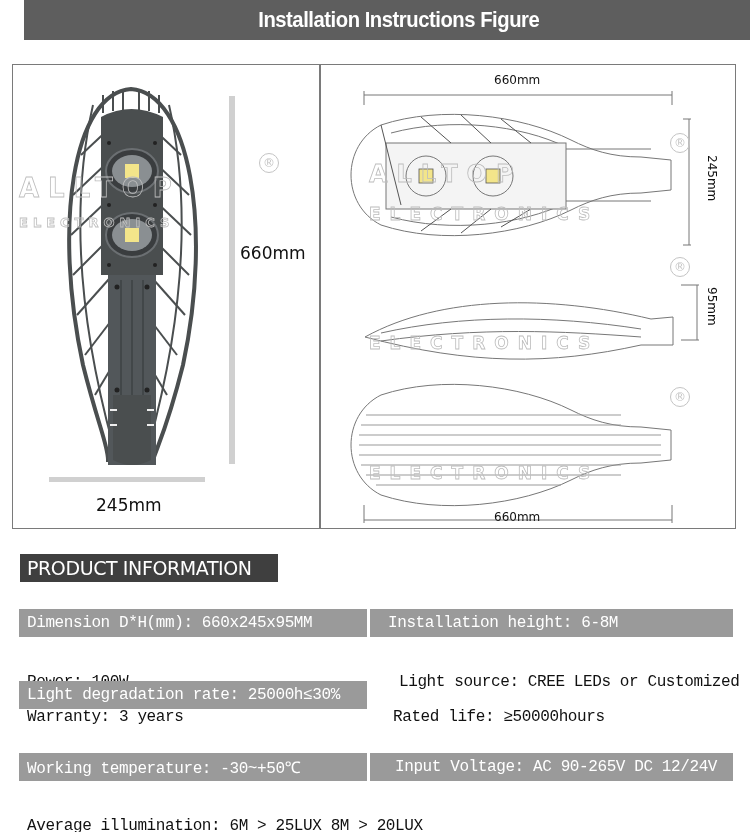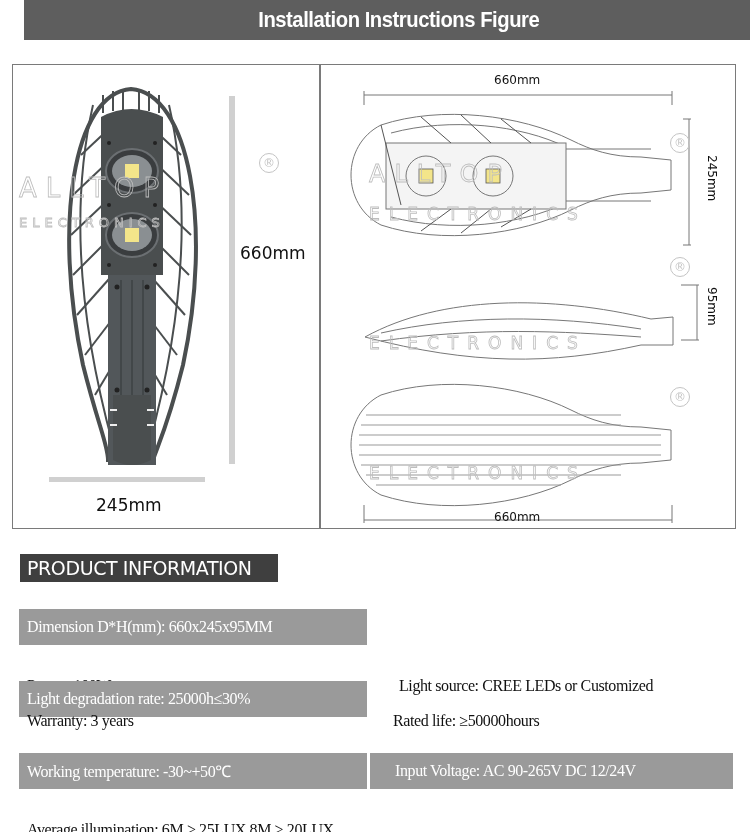--- a/index.html
+++ b/index.html
@@ -7,27 +7,27 @@
   .title-bar { position: absolute; left: 0; top: 0; width: 750px; height: 40px; background: #5e5e5e; display: flex; align-items: center; justify-content: center; margin-left: 24px; }
   .title-bar span { color: #fff; font-size: 22px; font-weight: bold; letter-spacing: -0.5px; transform: scaleX(0.92); display: inline-block; }
   .frame { position: absolute; left: 12px; top: 64px; width: 724px; height: 465px; border: 1.5px solid #7a7a7a; }
   .frame .divider { position: absolute; left: 306px; top: 0; width: 1.5px; height: 100%; background: #7a7a7a; }
   .panel-left { position: absolute; left: 0; top: 0; width: 306px; height: 100%; }
   .panel-right { position: absolute; left: 308px; top: 0; width: 414px; height: 100%; }
   .dim-label { position: absolute; font-family: "DejaVu Sans", sans-serif; color: #111; }
   .dim-sm { font-size: 12px; }
   .dim-lg { font-size: 17px; }
   .vert { writing-mode: vertical-rl; }
-  .watermark { position: absolute; font-family: "DejaVu Sans", sans-serif; font-size: 22px; letter-spacing: 9px; color: transparent; -webkit-text-stroke: 0.8px #bdbdbd; white-space: nowrap; }
+  .watermark { position: absolute; font-family: "DejaVu Sans", sans-serif; font-size: 22px; letter-spacing: 9px; color: transparent; -webkit-text-stroke: 0.8px #bdbdbd; white-space: nowrap; font-weight: bold; }
   .reg { position: absolute; width: 20px; height: 20px; border: 1.5px solid #c4c4c4; border-radius: 50%; color: #c4c4c4; font-size: 12px; display: flex; align-items: center; justify-content: center; font-family: "DejaVu Sans", sans-serif; }
   svg { position: absolute; overflow: visible; }
   .section-head { position: absolute; left: 20px; top: 554px; width: 258px; height: 28px; background: #3f3f3f; color: #fff; font-size: 19px; display: flex; align-items: center; padding-left: 7px; font-family: "DejaVu Sans", sans-serif; letter-spacing: -0.4px; }
   .row { position: absolute; left: 19px; width: 714px; height: 28px; }
   .row.shaded .cell { background: #9a9a9a; color: #fff; }
-  .cell { position: absolute; top: 0; height: 36px; display: flex; align-items: center; font-size: 16px; font-family: Liberation Serif, serif; letter-spacing: -0.4px; white-space: nowrap; }
+  .cell { position: absolute; top: 0; height: 28px; display: flex; align-items: center; font-size: 16px; font-family: Liberation Mono, monospace; letter-spacing: -0.4px; white-space: nowrap; }
   .cell.left { left: 0; width: 348px; padding-left: 8px; }
   .cell.right { left: 351px; width: 363px; padding-left: 18px; }
   .row.plain .cell { color: #111; margin-top: 23px; }
 </style>
 </head>
 <body>
 
 <div class="title-bar">
   <span>Installation Instructions Figure</span>
 </div>
@@ -175,20 +175,21 @@
     <div class="dim-label dim-sm vert" style="left:384px;top:90px;">245mm</div>
     <div class="dim-label dim-sm vert" style="left:384px;top:222px;">95mm</div>
     <div class="dim-label dim-sm" style="left:173px;top:445px;">660mm</div>
   </div>
 </div>
 
 <div class="section-head">PRODUCT INFORMATION</div>
 
 <div class="row shaded" style="top:609px;">
   <div class="cell left">Dimension D*H(mm): 660x245x95MM</div>
+  <div class="cell right">Installation height: 6-8M</div>
 </div>
 <div class="row plain" style="top:645px;">
   <div class="cell left">Power: 100W</div>
   <div class="cell right" style="padding-left:29px;">Light  source: CREE LEDs or  Customized</div>
 </div>
 <div class="row shaded" style="top:681px;">
   <div class="cell left">Light degradation rate: 25000h≤30%</div>
 </div>
 <div class="row plain" style="top:680px;">
   <div class="cell left">Warranty: 3 years</div>

